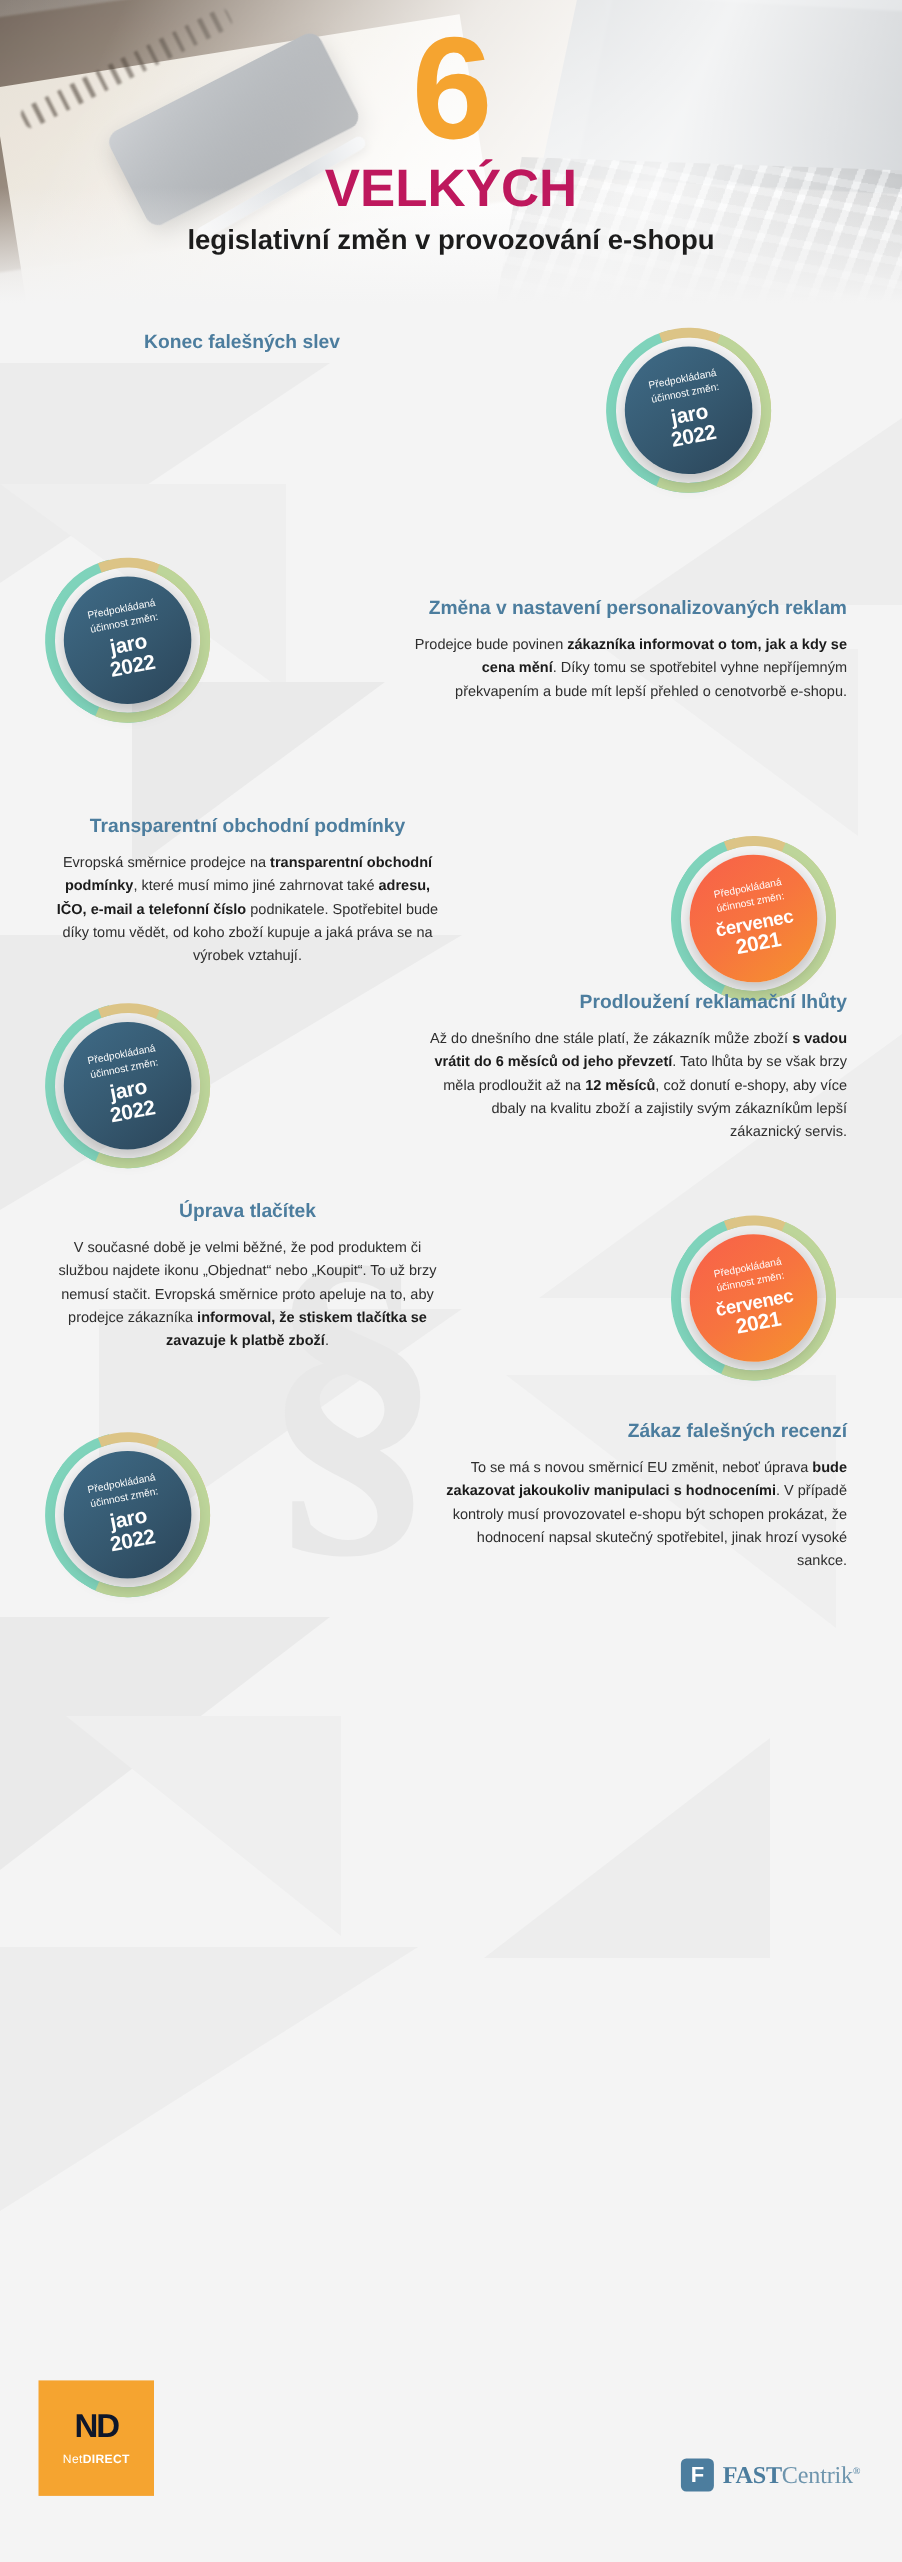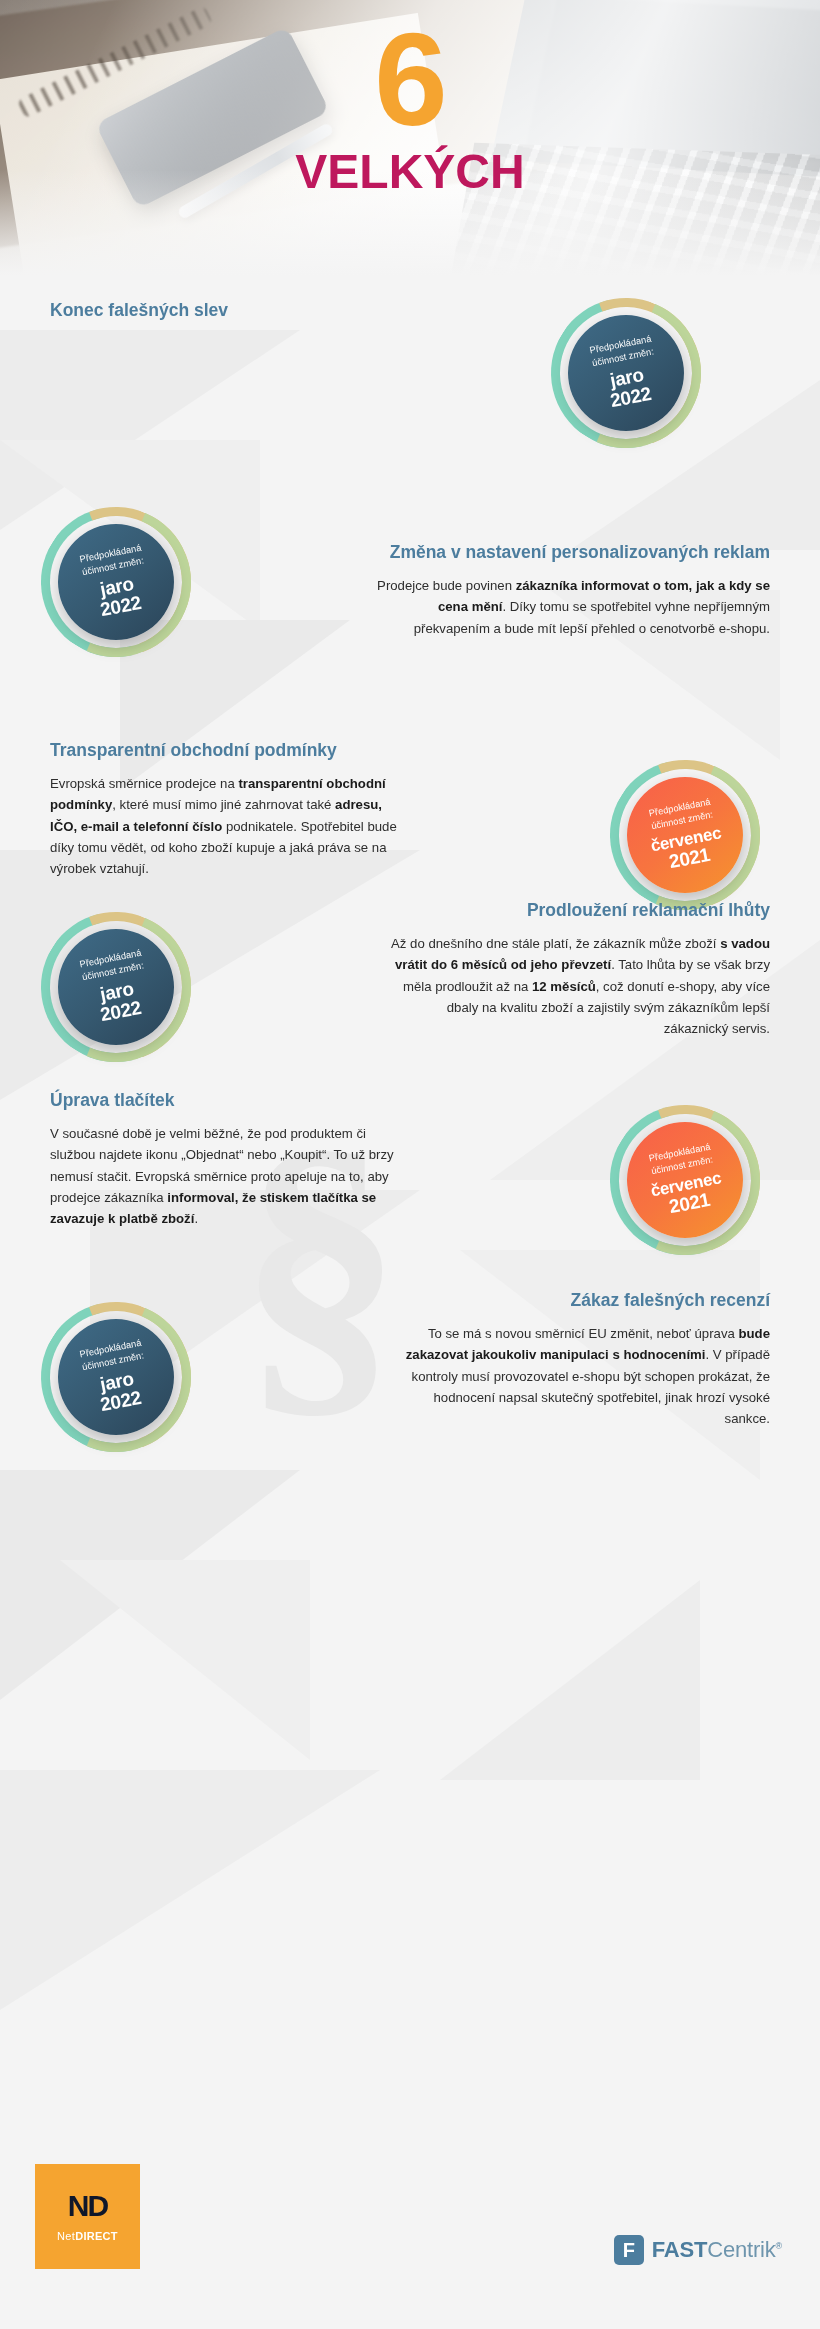--- a/index.html
+++ b/index.html
@@ -175,21 +175,21 @@
     margin-bottom: 11px;
     line-height: 1.25;
   }
   .txt p {
     font-size: 13.2px;
     line-height: 1.62;
     color: #2e2e2e;
   }
   .txt p b { font-weight: bold; color: #1b1b1b; }
   .txt.right { text-align: right; }
-  .txt.left { text-align: left; }
+  .txt.left { text-align: center; }
 
   
   .badge { position: absolute; width: 150px; height: 150px; }
   .arc {
     position: absolute;
     width: 150px; height: 150px;
     border-radius: 50%;
     border: 9px solid transparent;
   }
   .arc-teal  { border-left-color: #7fd3bb; border-top-color: #7fd3bb; transform: rotate(-58deg); }
@@ -228,21 +228,21 @@
   .nd-name b { font-weight:bold; }
   .fc-logo {
     position:absolute; right:38px; bottom:64px;
     display:flex; align-items:center; gap:8px;
   }
   .fc-mark {
     width:30px; height:30px; border-radius:5px;
     background:#4c7d9e; color:#fff; font-weight:bold;
     font-size:20px; display:flex; align-items:center; justify-content:center;
   }
-  .fc-text { font-size:22px; color:#4c7d9e; font-weight:bold; letter-spacing:-.2px; }
+  .fc-text { font-size:22px; color:#4c7d9e; font-weight:bold; letter-spacing:-.2px;font-family:Liberation Serif, serif; }
   .fc-text .light { font-weight:normal; color:#6e95ad; }
   .fc-reg { font-size:9px; vertical-align:super; font-weight:normal; }
 </style>
 </head>
 <body>
 
 <div class="page">
 
   <div class="hero">
     <div class="hero-photo">
@@ -253,20 +253,21 @@
       <div class="hero-pen"></div>
       <div class="hero-screen"></div>
       <div class="hero-screen-inner"></div>
       <div class="hero-keyboard"></div>
     </div>
     <div class="hero-wash"></div>
     <div class="hero-wash2"></div>
     <div class="hero-text">
       <div class="big-num">6</div>
       <div class="big-word">VELKÝCH</div>
+      <div class="sub-word">legislativní změn v provozování e-shopu</div>
     </div>
   </div>
 
   <div class="bg-body">
 
     <div class="tri" style="left:0;top:40px;border-left:300px solid #ececec;border-bottom:200px solid transparent;"></div>
     <div class="tri" style="left:0;top:150px;border-right:260px solid #efefef;border-bottom:190px solid transparent;"></div>
     <div class="tri" style="right:0;top:90px;border-right:250px solid #ededed;border-top:170px solid transparent;"></div>
     <div class="tri" style="left:120px;top:330px;border-left:230px solid #eaeaea;border-bottom:170px solid transparent;"></div>
     <div class="tri" style="right:40px;top:300px;border-right:230px solid #efefef;border-bottom:170px solid transparent;"></div>

